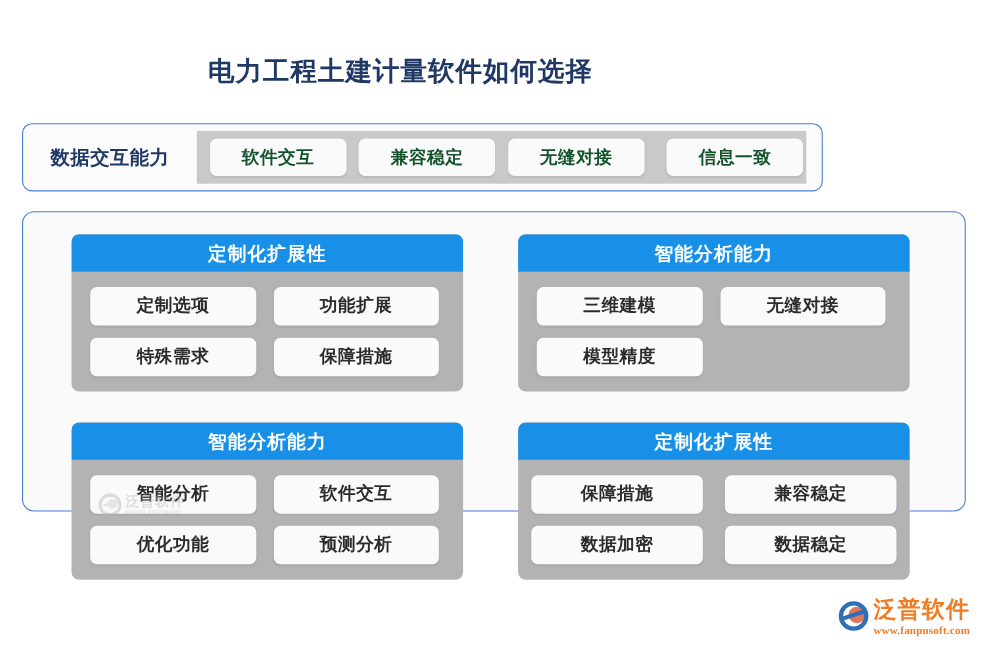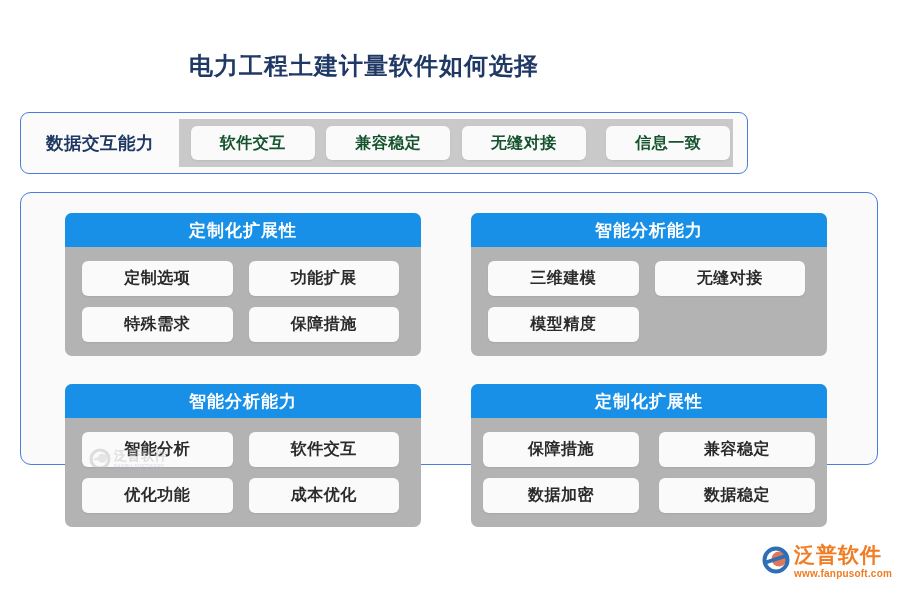--- a/index.html
+++ b/index.html
@@ -217,21 +217,21 @@
     font-weight: bold;
     color: #f07c23;
     line-height: 24px;
     letter-spacing: 1px;
     white-space: nowrap;
   }
   .brand-url {
     font-size: 10px;
     font-weight: bold;
     color: #f07c23;
-    font-family: Liberation Sans, sans-serif;
+    font-family: Liberation Serif, serif;
     line-height: 13px;
     letter-spacing: 0.2px;
     white-space: nowrap;
   }
 </style>
 </head>
 <body>
 
 <div class="page-title">电力工程土建计量软件如何选择</div>
 
@@ -266,21 +266,21 @@
         <div class="card-chip">模型精度</div>
       </div>
     </div>
 
     <div class="card">
       <div class="card-header">智能分析能力</div>
       <div class="card-body">
         <div class="card-chip">智能分析</div>
         <div class="card-chip">软件交互</div>
         <div class="card-chip">优化功能</div>
-        <div class="card-chip">成本优化</div>
+        <div class="card-chip">预测分析</div>
       </div>
     </div>
 
     <div class="card wide">
       <div class="card-header">定制化扩展性</div>
       <div class="card-body">
         <div class="card-chip">保障措施</div>
         <div class="card-chip">兼容稳定</div>
         <div class="card-chip">数据加密</div>
         <div class="card-chip">数据稳定</div>

